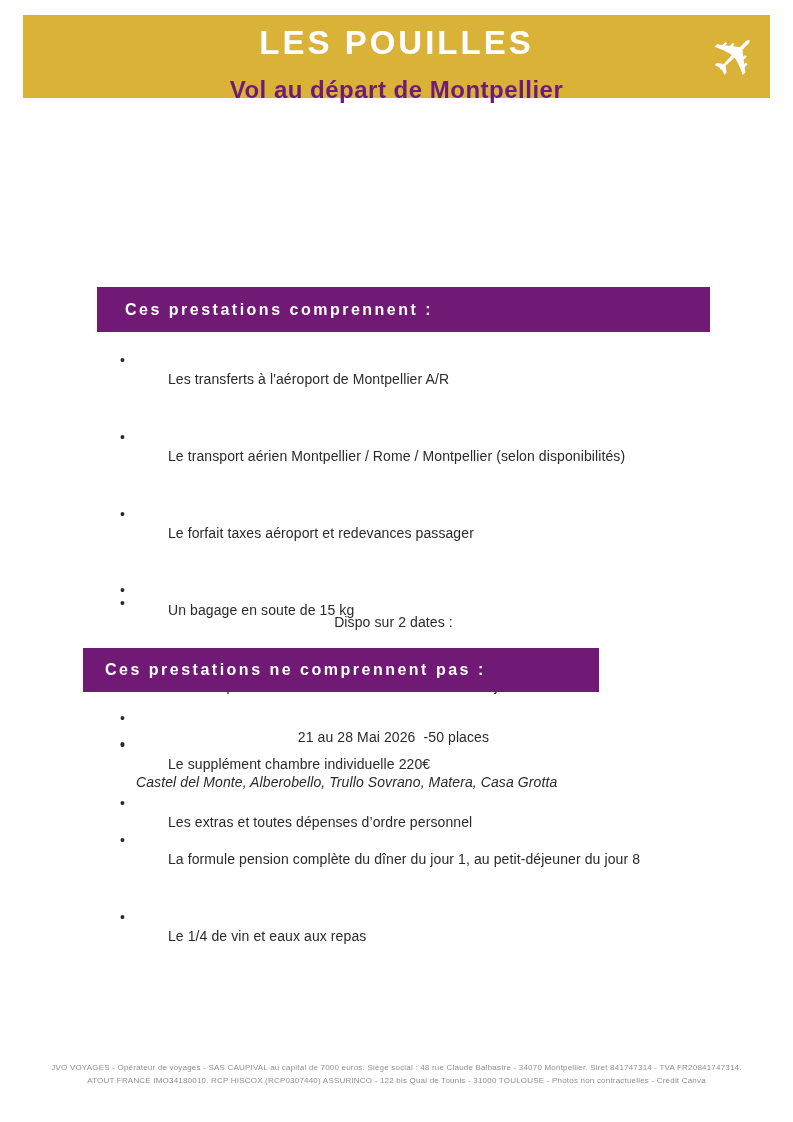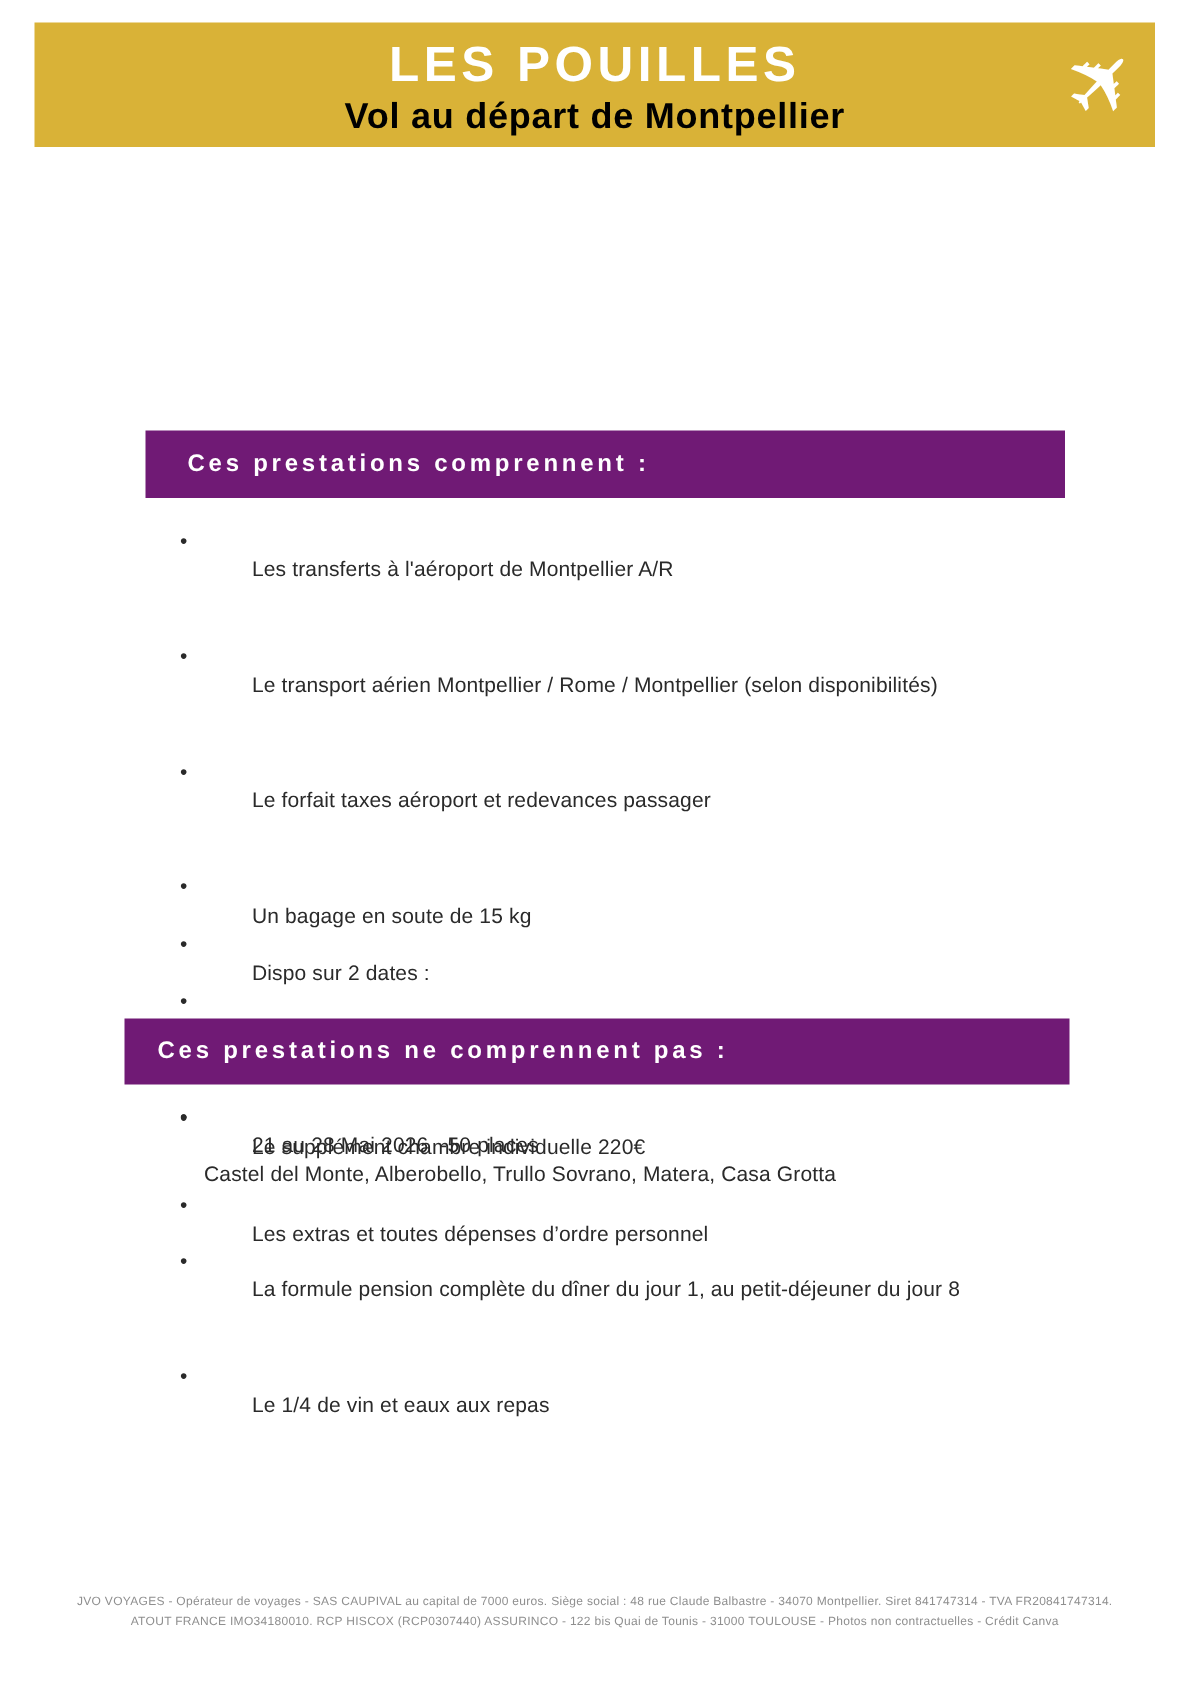--- a/index.html
+++ b/index.html
@@ -28,24 +28,24 @@
     box-sizing: border-box;
   }
   .page-title {
     margin-top: 9px;
     font-size: 33px;
     font-weight: bold;
     color: #ffffff;
     letter-spacing: 3px;
   }
   .page-subtitle {
-    margin-top: 2px;
+    margin-top: 14px;
     font-size: 24px;
     font-weight: bold;
-    color: #000000;
+    color: #701a75;
     letter-spacing: 0.5px;
   }
   .plane {
     position: absolute;
     right: 10px;
     top: 50%;
     transform: translateY(-52%) rotate(-45deg);
     font-size: 58px;
     line-height: 58px;
     color: #ffffff;
@@ -65,22 +65,22 @@
   }
   .banner-included {
     left: 97px;
     top: 287px;
     width: 613px;
     height: 45px;
     padding-left: 28px;
   }
   .banner-excluded {
     left: 83px;
-    top: 679px;
-    width: 630px;
+    top: 648px;
+    width: 516px;
     height: 44px;
     padding-left: 22px;
   }
 
   
   .bullets {
     list-style: none;
     margin: 0;
     padding: 0;
     position: absolute;
@@ -94,24 +94,24 @@
     white-space: pre-wrap;
   }
   .bullets li::before {
     content: "\2022";
     position: absolute;
     left: 1px;
     top: 0;
     font-size: 14px;
     color: #2a2a2a;
   }
-  .bullets .sub { display: block; }
+  .bullets .sub { display: block; font-style: italic; }
 
   .included-list   { left: 119px; top: 351px; width: 620px; }
-  .availability-list { left: 119px; top: 620px; width: 500px; }
+  .availability-list { left: 119px; top: 594px; width: 500px; text-align: center; }
   .excluded-list   { left: 119px; top: 736px; width: 560px; }
 
   
   .footer {
     position: absolute;
     left: 0;
     top: 1061px;
     width: 793px;
     text-align: center;
     font-size: 8px;

